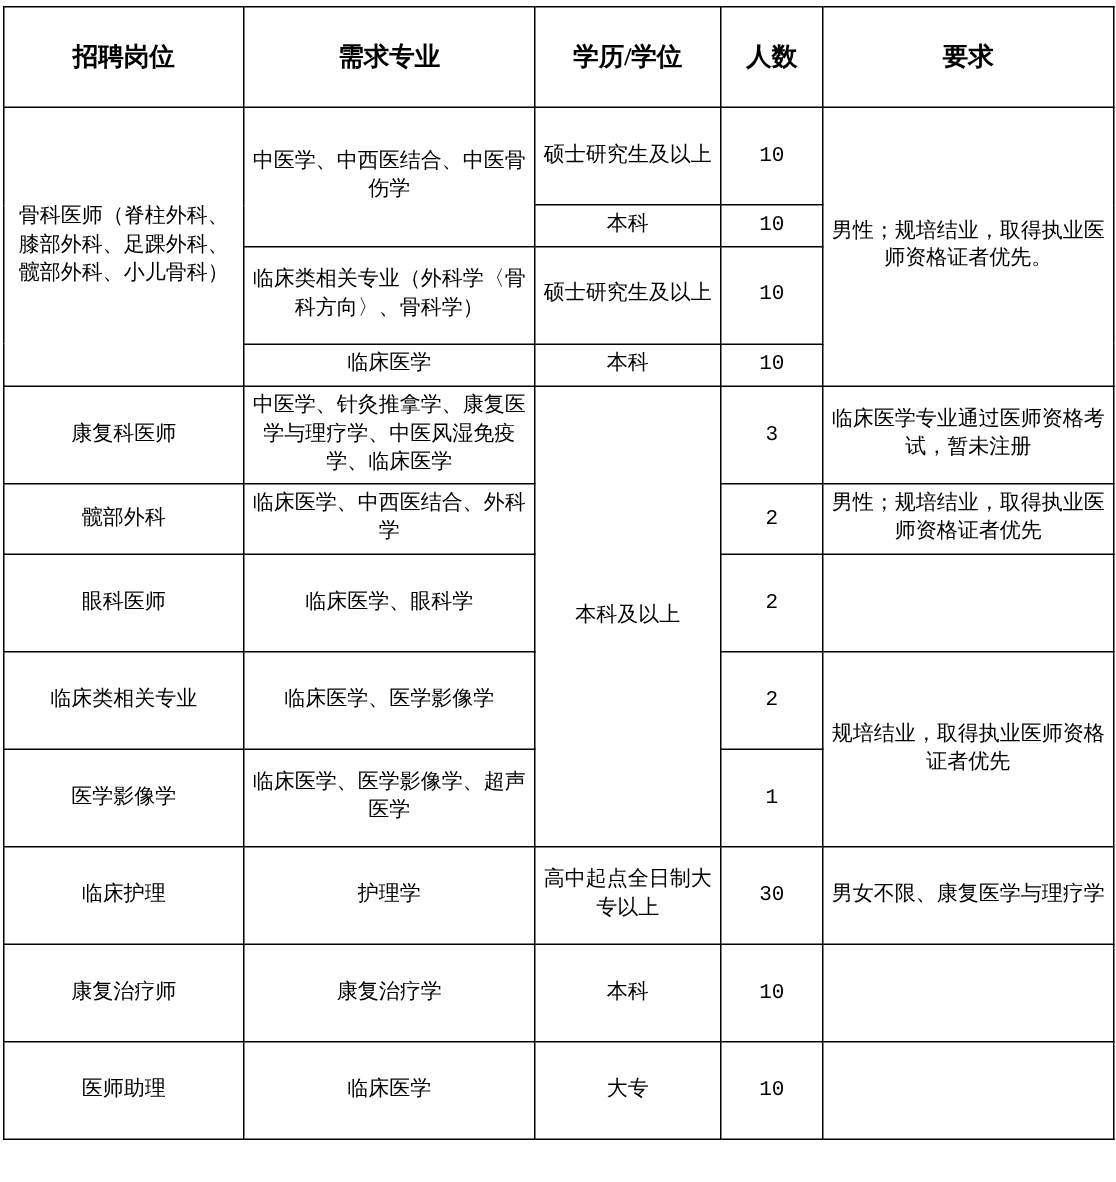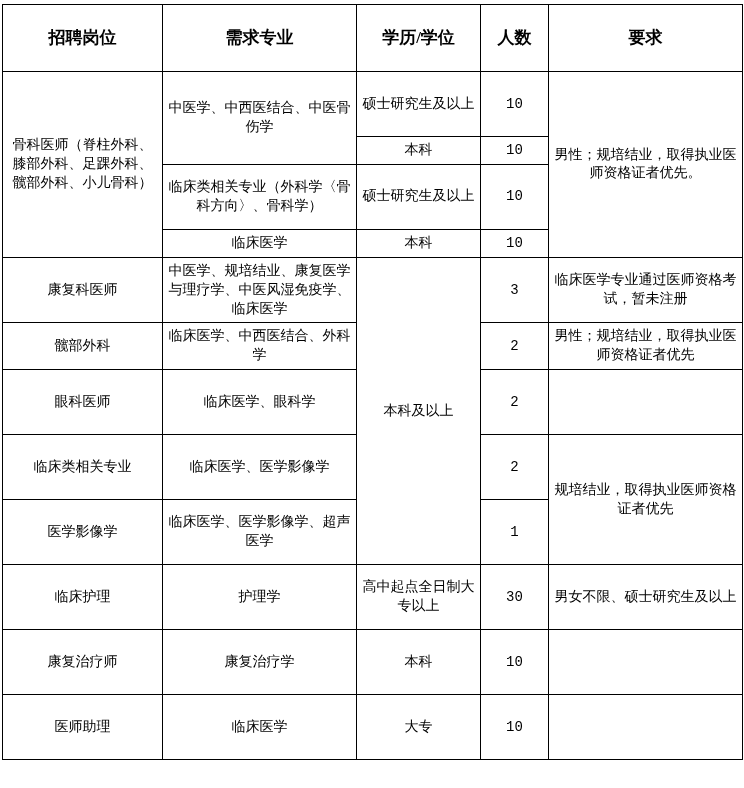--- a/index.html
+++ b/index.html
@@ -110,21 +110,21 @@
         <td class="num">10</td>
       </tr>
       <tr>
         <td class="major">临床医学</td>
         <td class="degree">本科</td>
         <td class="num">10</td>
       </tr>
 
       <tr>
         <td class="pos">康复科医师</td>
-        <td class="major">中医学、规培结业、康复医学与理疗学、中医风湿免疫学、临床医学</td>
+        <td class="major">中医学、针灸推拿学、康复医学与理疗学、中医风湿免疫学、临床医学</td>
         <td class="degree" rowspan="5">本科及以上</td>
         <td class="num">3</td>
         <td class="req">临床医学专业通过医师资格考试，暂未注册</td>
       </tr>
 
       <tr>
         <td class="pos">髋部外科</td>
         <td class="major">临床医学、中西医结合、外科学</td>
         <td class="num">2</td>
         <td class="req">男性；规培结业，取得执业医师资格证者优先</td>
@@ -148,21 +148,21 @@
         <td class="pos h-tall">医学影像学</td>
         <td class="major h-tall">临床医学、医学影像学、超声医学</td>
         <td class="num">1</td>
       </tr>
 
       <tr>
         <td class="pos h-tall">临床护理</td>
         <td class="major h-tall">护理学</td>
         <td class="degree h-tall">高中起点全日制大专以上</td>
         <td class="num">30</td>
-        <td class="req">男女不限、硕士研究生及以上</td>
+        <td class="req">男女不限、康复医学与理疗学</td>
       </tr>
 
       <tr>
         <td class="pos h-tall">康复治疗师</td>
         <td class="major h-tall">康复治疗学</td>
         <td class="degree h-tall">本科</td>
         <td class="num">10</td>
         <td class="req"></td>
       </tr>
 

